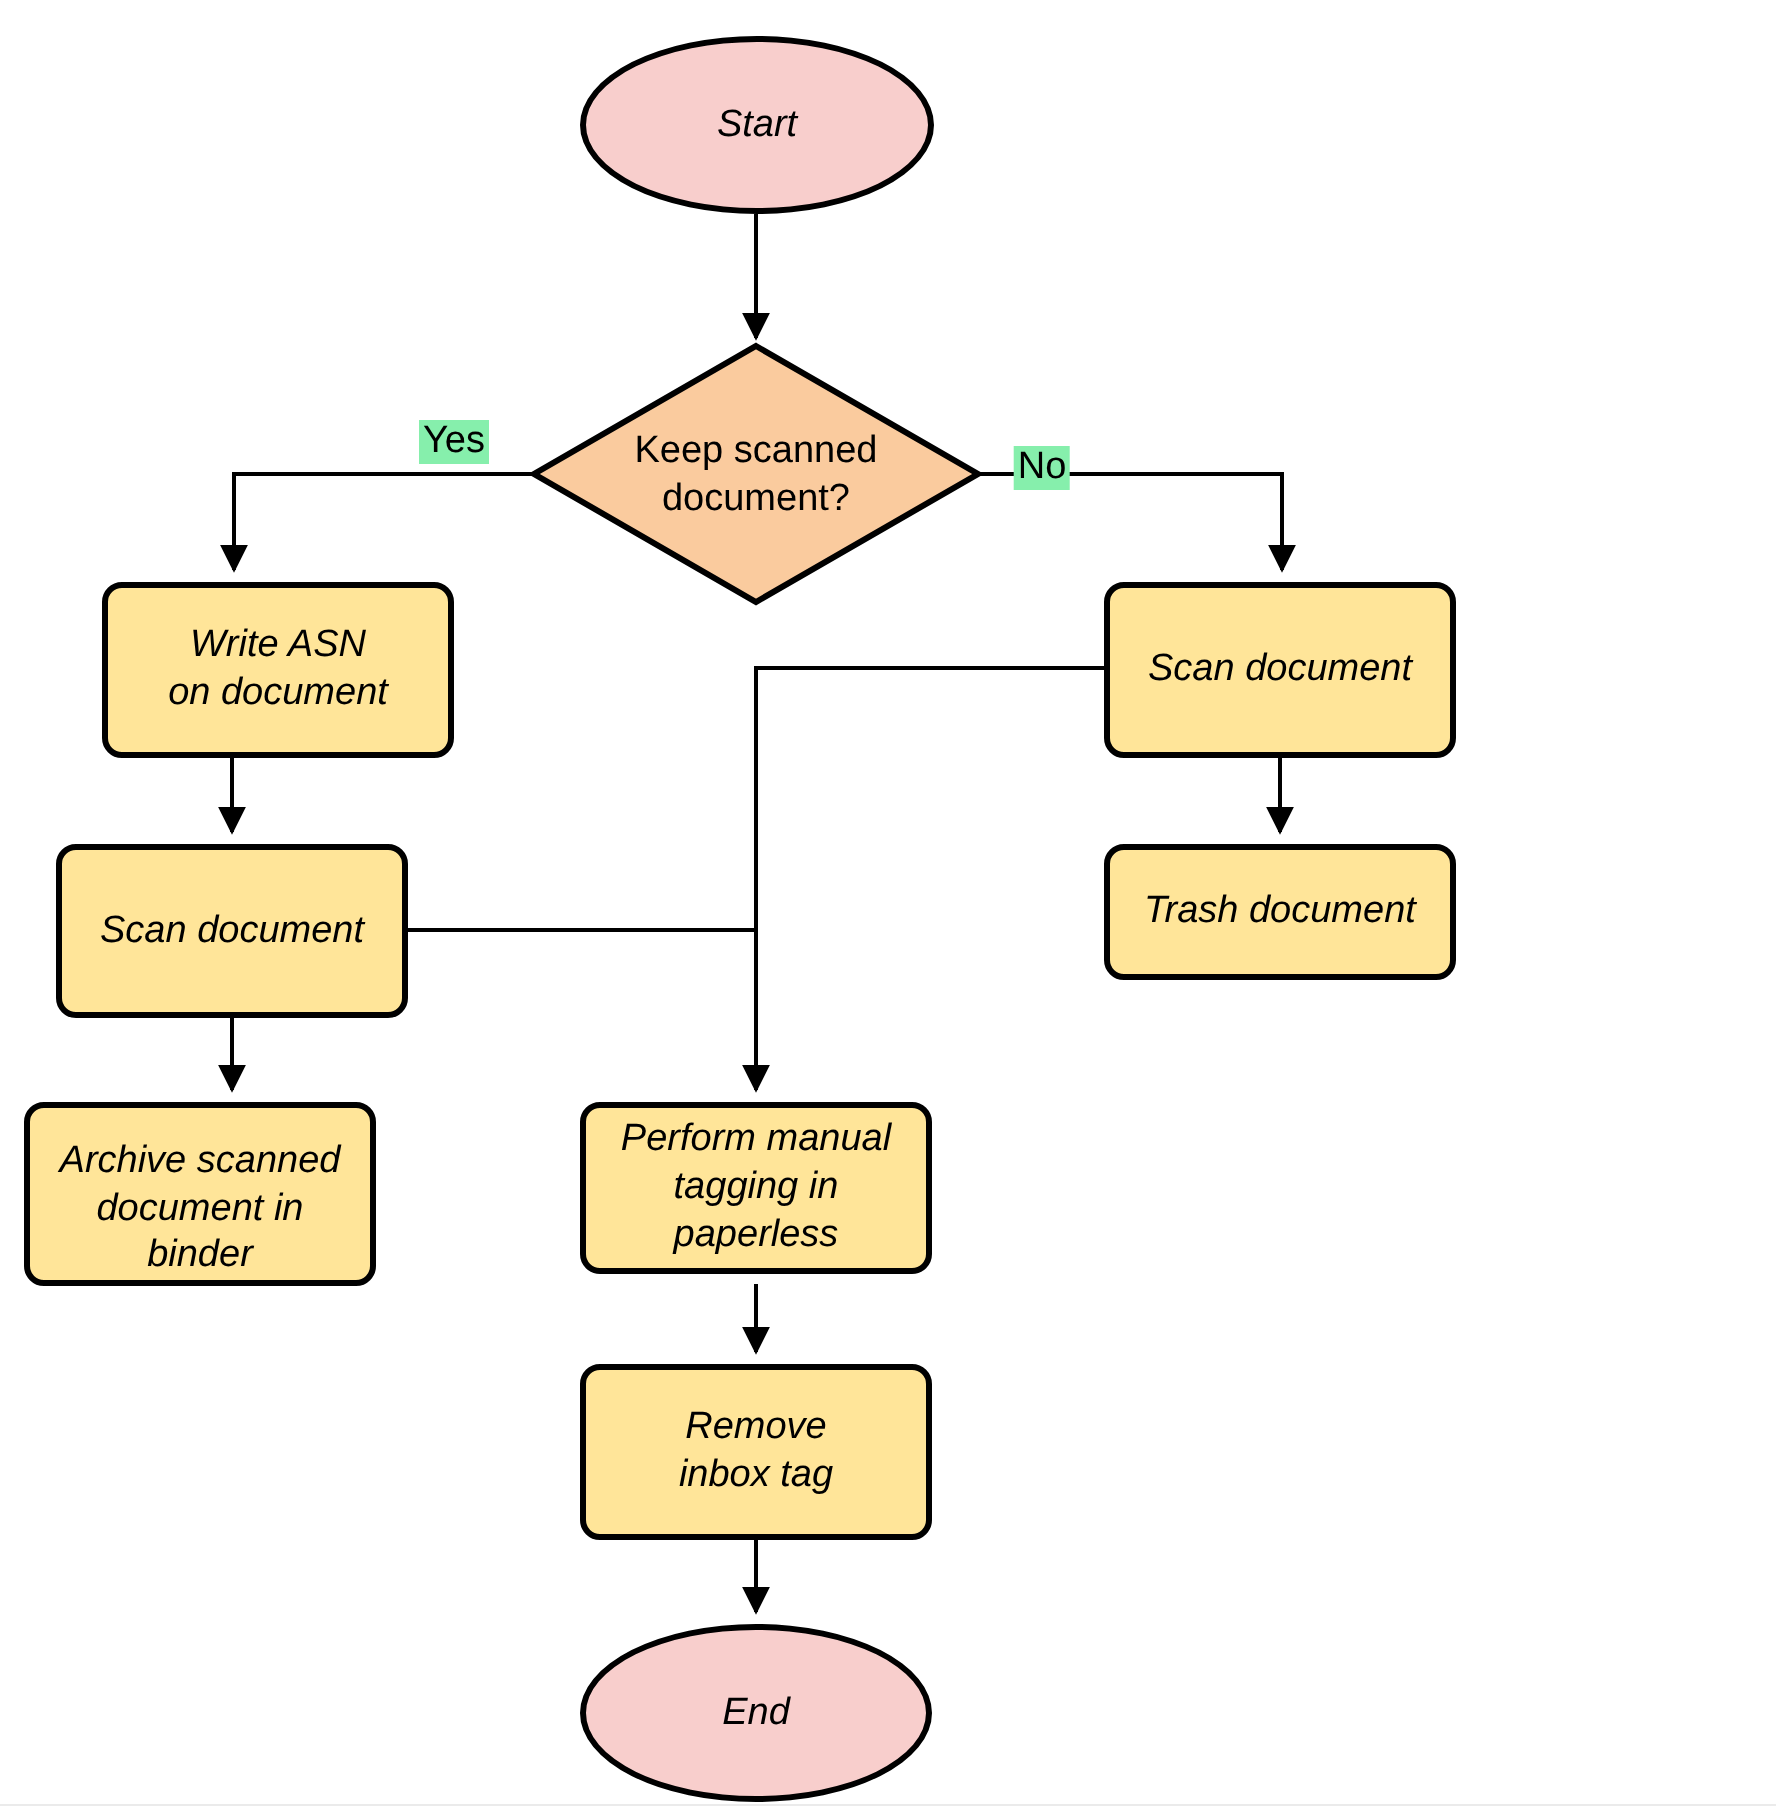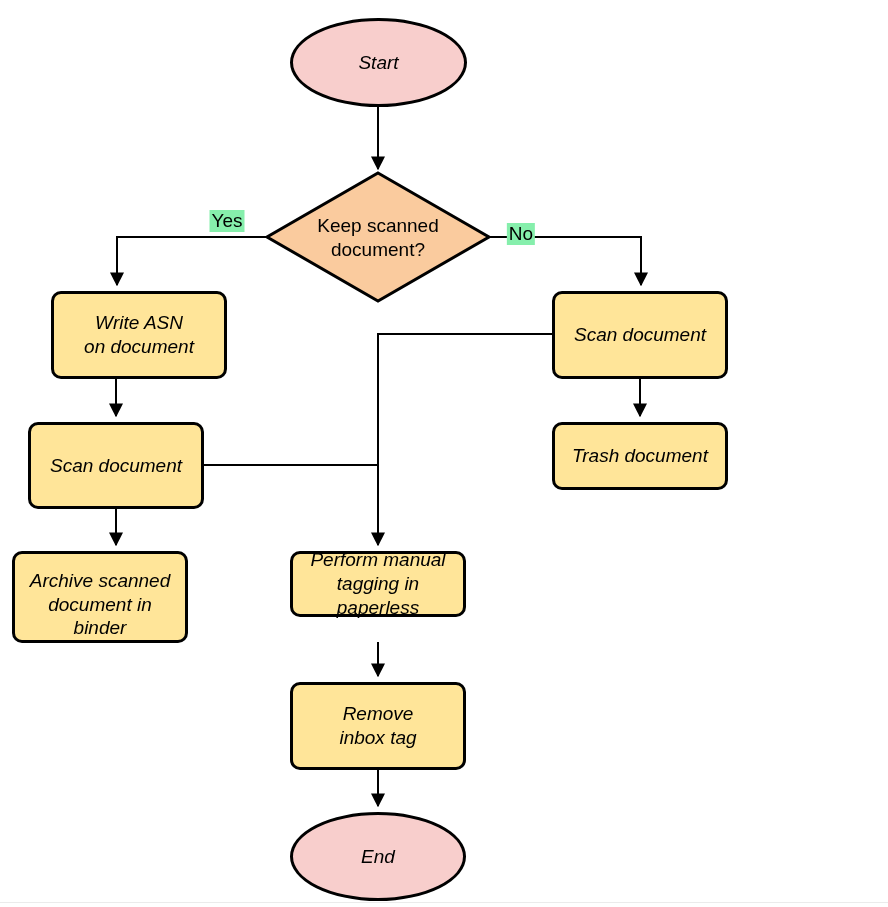--- a/index.html
+++ b/index.html
@@ -72,21 +72,21 @@
     width: 888px; height: 1px;
     background: #EBEBEB;
   }
   
   .n-start        { left: 290px; top: 18px;  width: 177px; height: 89px; }
   .n-write-asn    { left: 28px;  top: 291px; width: 176px; height: 88px; margin-left: 23px; }
   .n-scan-left    { left: 28px;  top: 422px; width: 176px; height: 87px; }
   .n-archive      { left: 12px;  top: 551px; width: 176px; height: 92px; align-items: flex-end; }
   .n-scan-right   { left: 552px; top: 291px; width: 176px; height: 88px; }
   .n-trash        { left: 552px; top: 422px; width: 176px; height: 68px; }
-  .n-tagging      { left: 290px; top: 551px; width: 176px; height: 66px; }
+  .n-tagging      { left: 290px; top: 551px; width: 176px; height: 86px; }
   .n-remove-inbox { left: 290px; top: 682px; width: 176px; height: 88px; }
   .n-end          { left: 290px; top: 812px; width: 176px; height: 89px; }
 </style>
 </head>
 <body>
 
 <div class="canvas">
 
   <svg class="edges-layer" viewBox="0 0 888 907" xmlns="http://www.w3.org/2000/svg">
     <defs>

